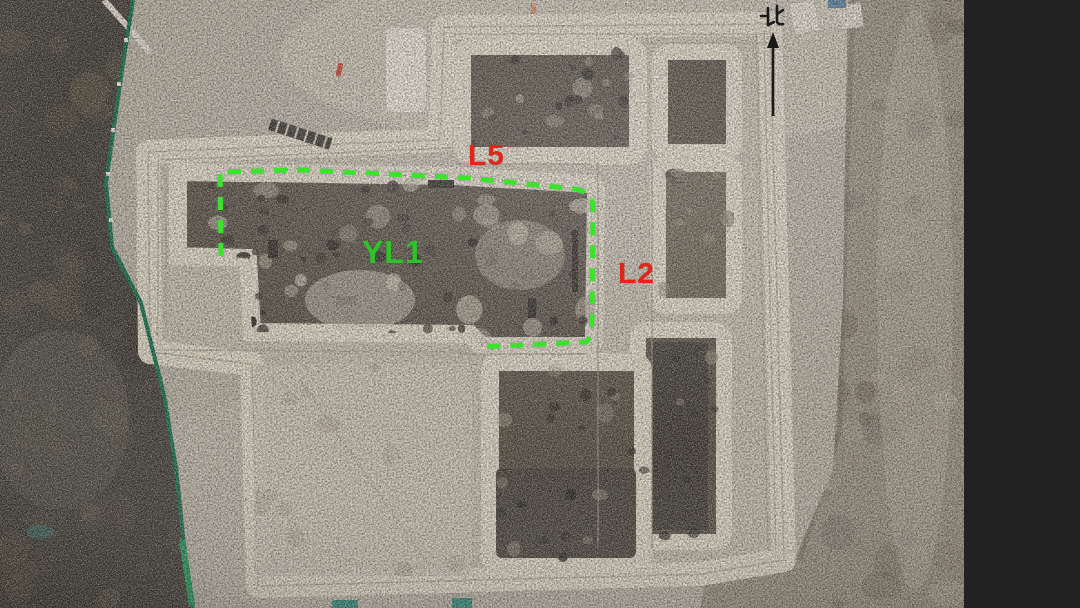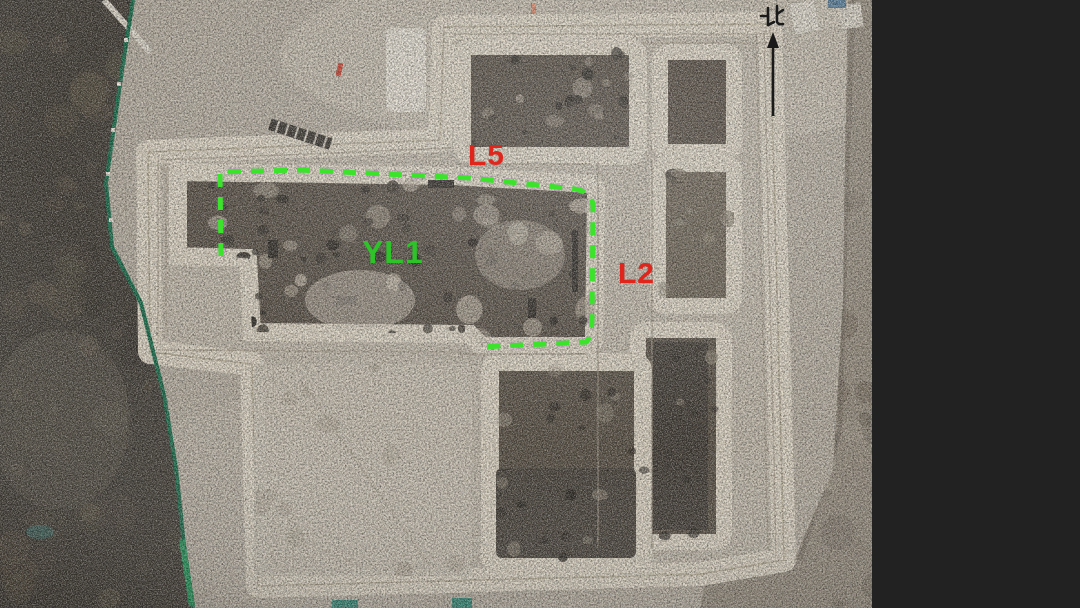--- a/index.html
+++ b/index.html
@@ -1,17 +1,17 @@
 <!DOCTYPE html>
 <html><head>
 <meta charset="utf-8">
 <style>
   html,body{margin:0;padding:0;background:#222;}
   #stage{
-    position:relative;width:872px;height:608px;overflow:hidden;
+    position:relative;width:964px;height:608px;overflow:hidden;
     font-family:"Liberation Sans", sans-serif;
     background:var(--c-ground,#b5ada0);
   }
   #stage svg{display:block;}
   .anno{position:absolute;font-weight:bold;line-height:1;letter-spacing:1px;
         text-shadow:0 0 2px rgba(0,0,0,.15);user-select:none;}
   .anno.red{color:var(--c-label-red,#e0251c);font-size:30px;}
   .anno.green{color:var(--c-label-green,#2fc32a);font-size:32px;}
   #north{position:absolute;left:756px;top:4px;width:34px;height:118px;}
   #north svg{overflow:visible;}

